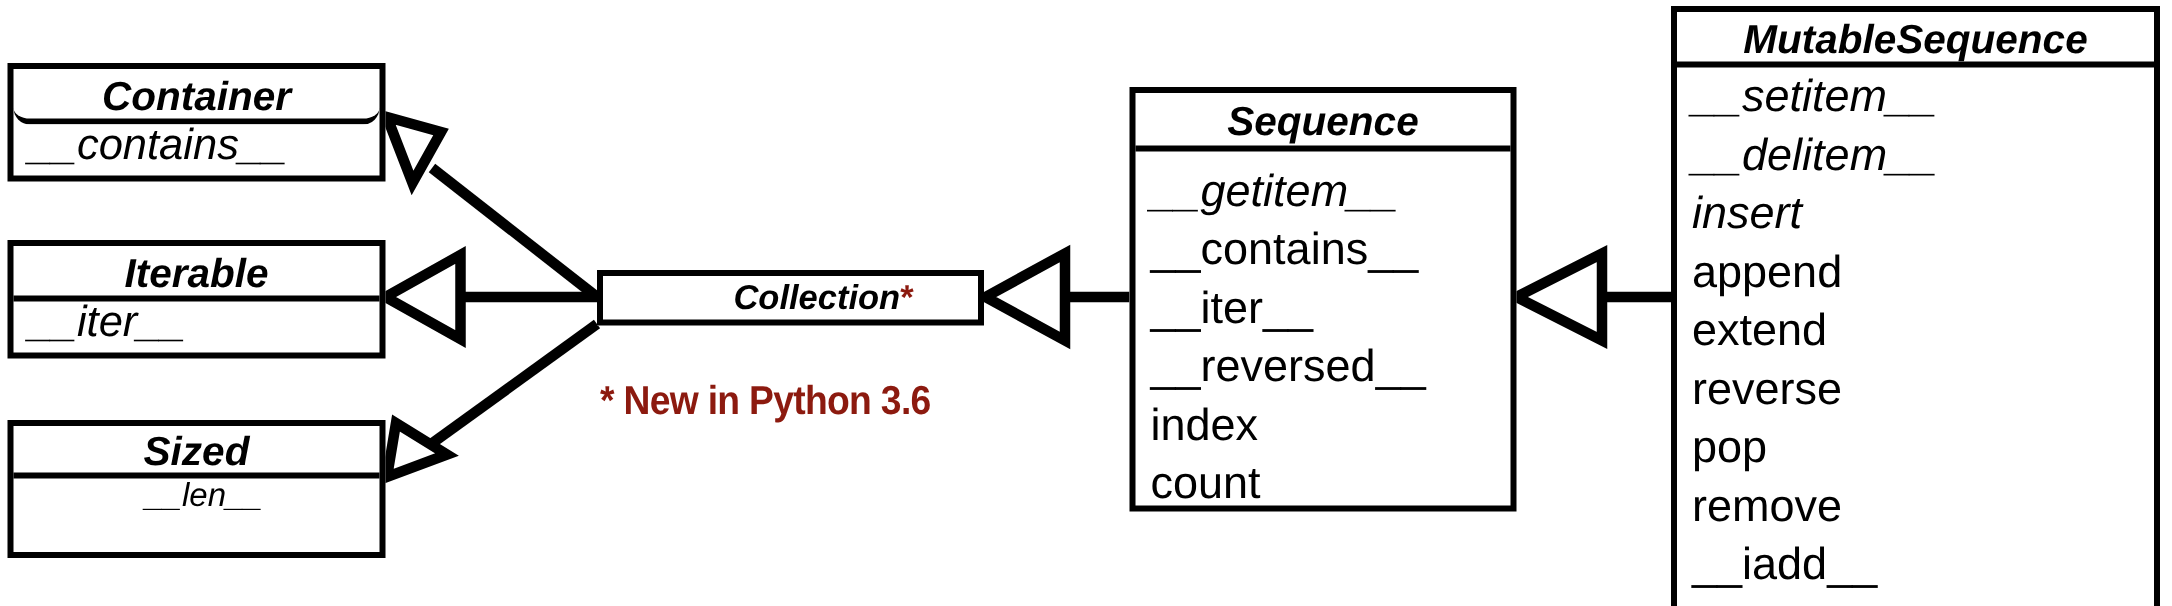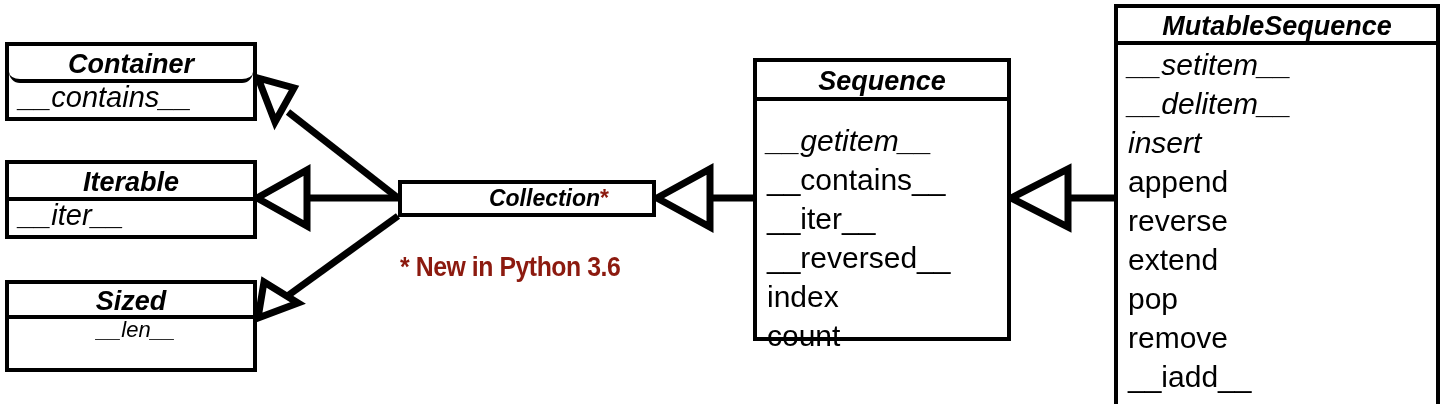--- a/index.html
+++ b/index.html
@@ -83,21 +83,21 @@
 
   #box-sized     { left: 5px;    top: 280px; width: 252px; height: 92px; }
   #box-sized .uml-title       { height: 35px; line-height: 35px; font-size: 27px; }
   #box-sized .uml-members     { height: 33px; font-size: 22px; line-height: 33px; text-align: center; }
 
   #box-collection { left: 398px; top: 180px; width: 258px; height: 37px; }
   #box-collection .uml-title  { height: 29px; line-height: 29px; font-size: 23px; margin-left: 44px; }
 
   #box-sequence  { left: 753px;  top: 58px;  width: 258px; height: 283px; }
   #box-sequence .uml-title    { height: 39px; line-height: 39px; font-size: 27px; }
-  #box-sequence .uml-members  { font-size: 30px; padding-top: 20px; }
+  #box-sequence .uml-members  { font-size: 30px; padding-top: 7px; }
   #box-sequence .uml-member   { line-height: 39px; }
 
   #box-mutablesequence { left: 1114px; top: 4px; width: 326px; height: 404px; }
   #box-mutablesequence .uml-title   { height: 37px; line-height: 37px; font-size: 27px; }
   #box-mutablesequence .uml-members { font-size: 30px; padding-top: 0; }
   #box-mutablesequence .uml-member  { line-height: 39px; }
 
   #note-newin { left: 400px; top: 252px; font-size: 27px; }
 </style>
 </head>
@@ -170,22 +170,22 @@
     </div>
   </div>
 
   <div class="uml-class" id="box-mutablesequence">
     <div class="uml-title has-divider">MutableSequence</div>
     <div class="uml-members">
       <div class="uml-member abstract">__setitem__</div>
       <div class="uml-member abstract">__delitem__</div>
       <div class="uml-member abstract">insert</div>
       <div class="uml-member">append</div>
+      <div class="uml-member">extend</div>
       <div class="uml-member">reverse</div>
-      <div class="uml-member">extend</div>
       <div class="uml-member">pop</div>
       <div class="uml-member">remove</div>
       <div class="uml-member">__iadd__</div>
     </div>
   </div>
 
   <div class="note-text" id="note-newin">* New in Python 3.6</div>
 
 </div>
 

